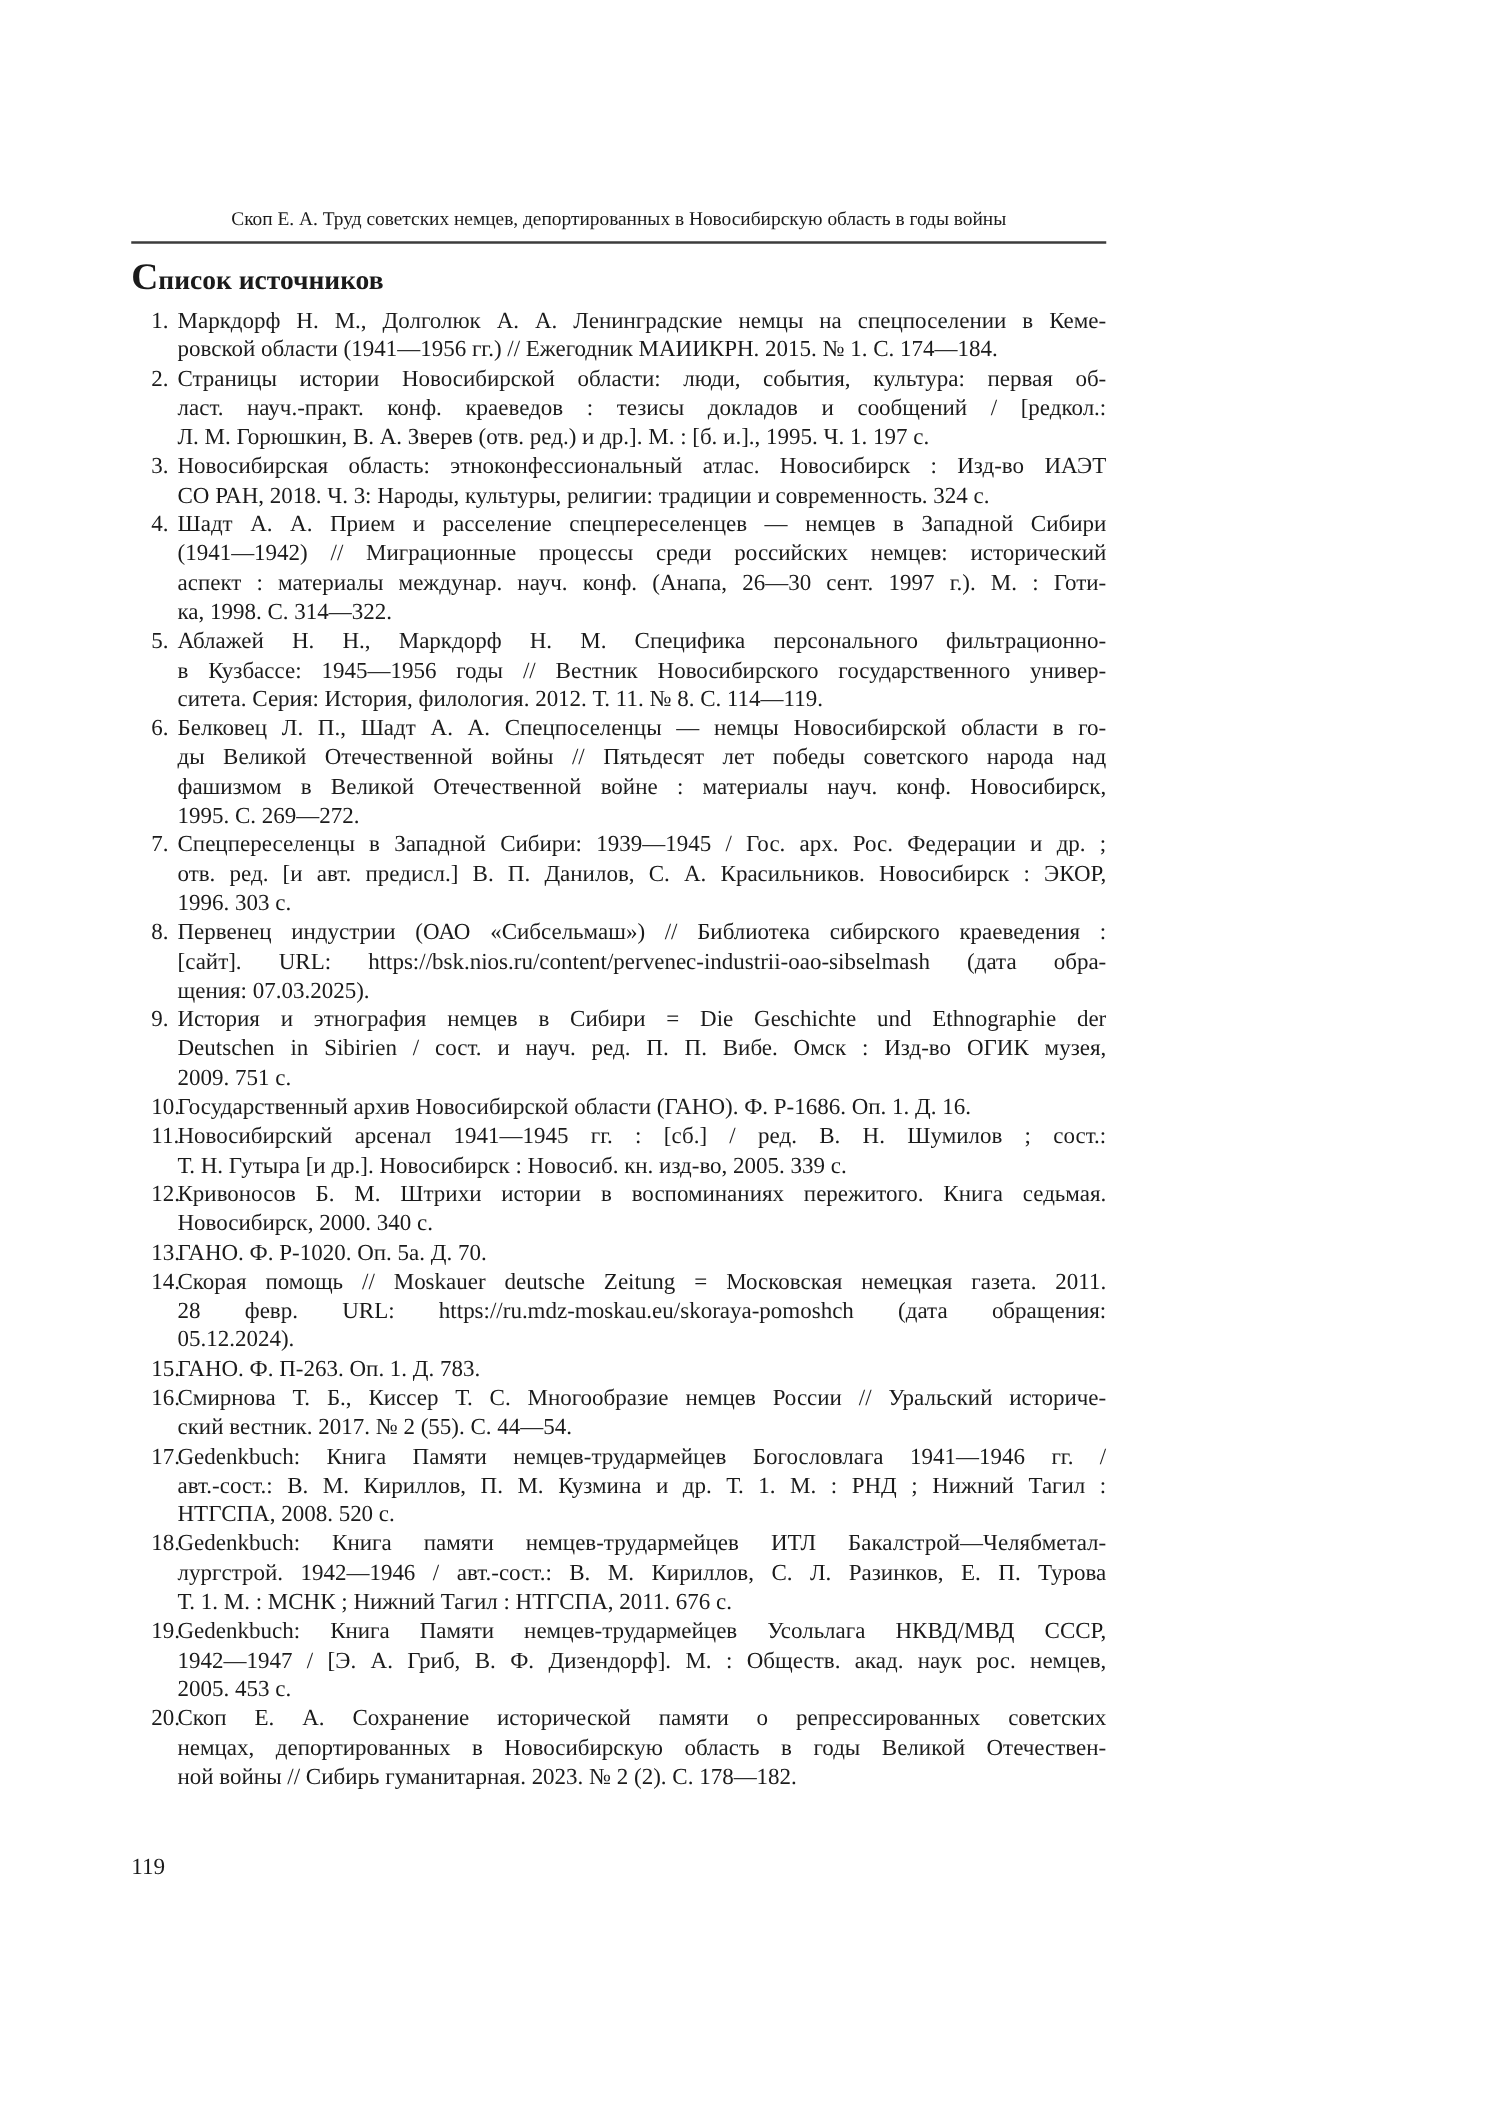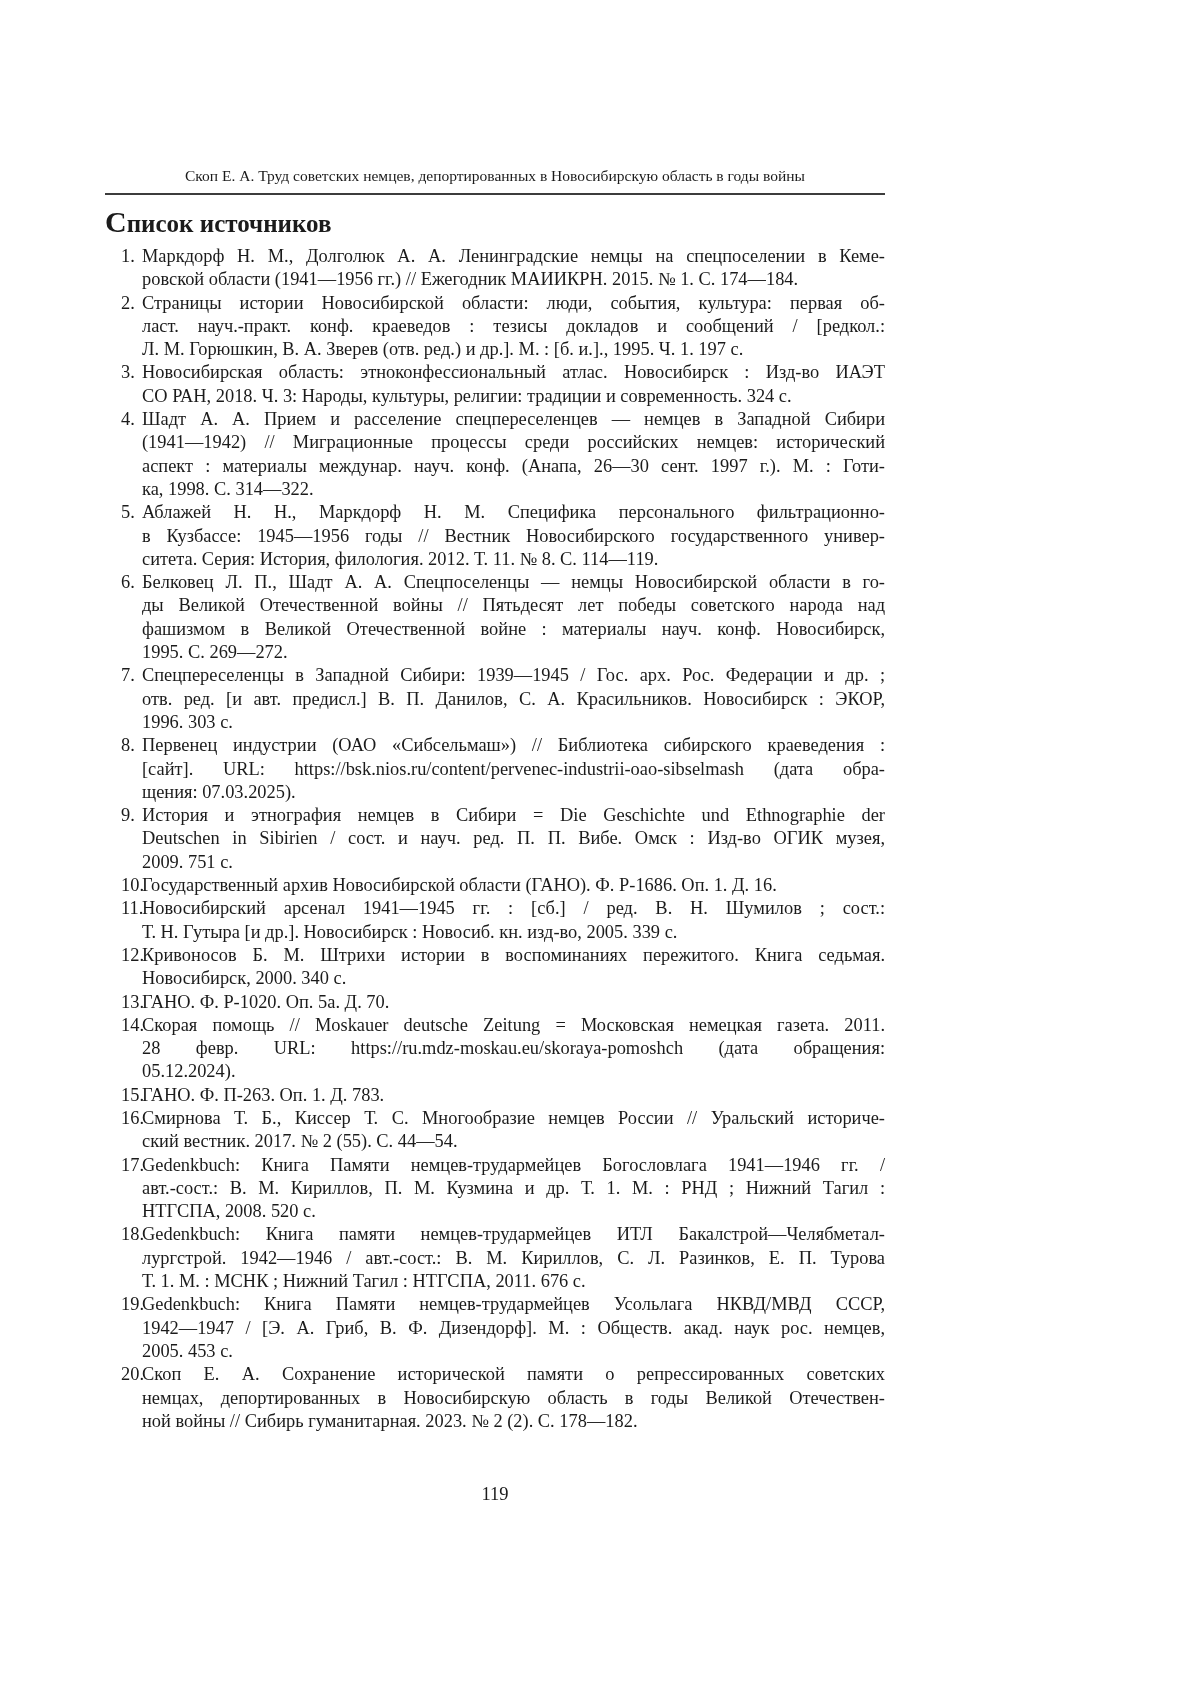--- a/index.html
+++ b/index.html
@@ -34,21 +34,21 @@
   .section-title {
     margin-top: 9px;
     font-weight: bold;
     height: 36px;
   }
   .section-title .initial {
     font-size: 30px;
     line-height: 36px;
   }
   .section-title .rest {
-    font-size: 25px;
+    font-size: 22px;
   }
   .ref-list {
     margin-top: 5px;
     font-size: 18.4px;
     line-height: 23.3px;
   }
   .ref {
     position: relative;
     padding-left: 37px;
   }
@@ -62,21 +62,21 @@
     text-align-last: justify;
   }
   .ref-line.last {
     text-align-last: left;
   }
   .page-number {
     position: absolute;
     top: 1484px;
     left: 105px;
     width: 780px;
-    text-align: center;
+    text-align: left;
     font-size: 18.5px;
   }
 </style>
 </head>
 <body>
 
 <div class="content">
   <div class="running-header">Скоп Е. А. Труд советских немцев, депортированных в Новосибирскую область в годы войны</div>
 
   <div class="section-title">

